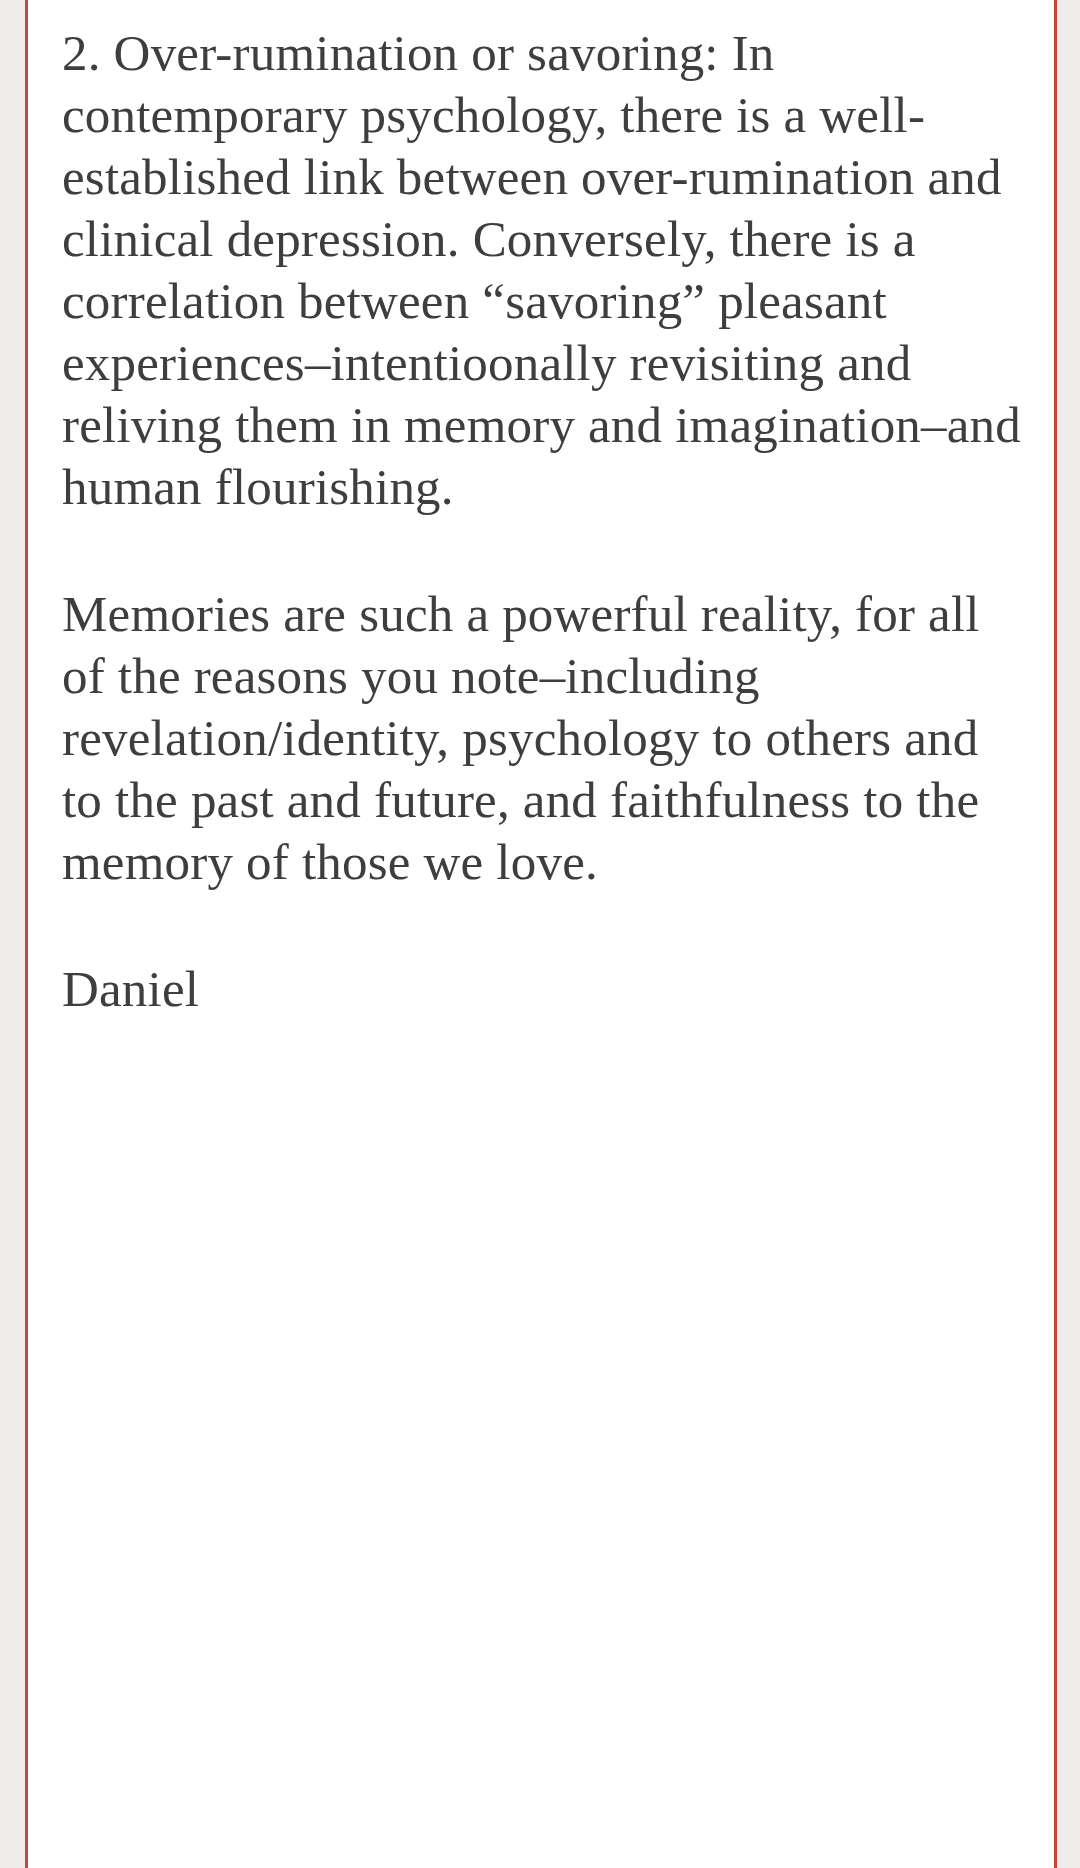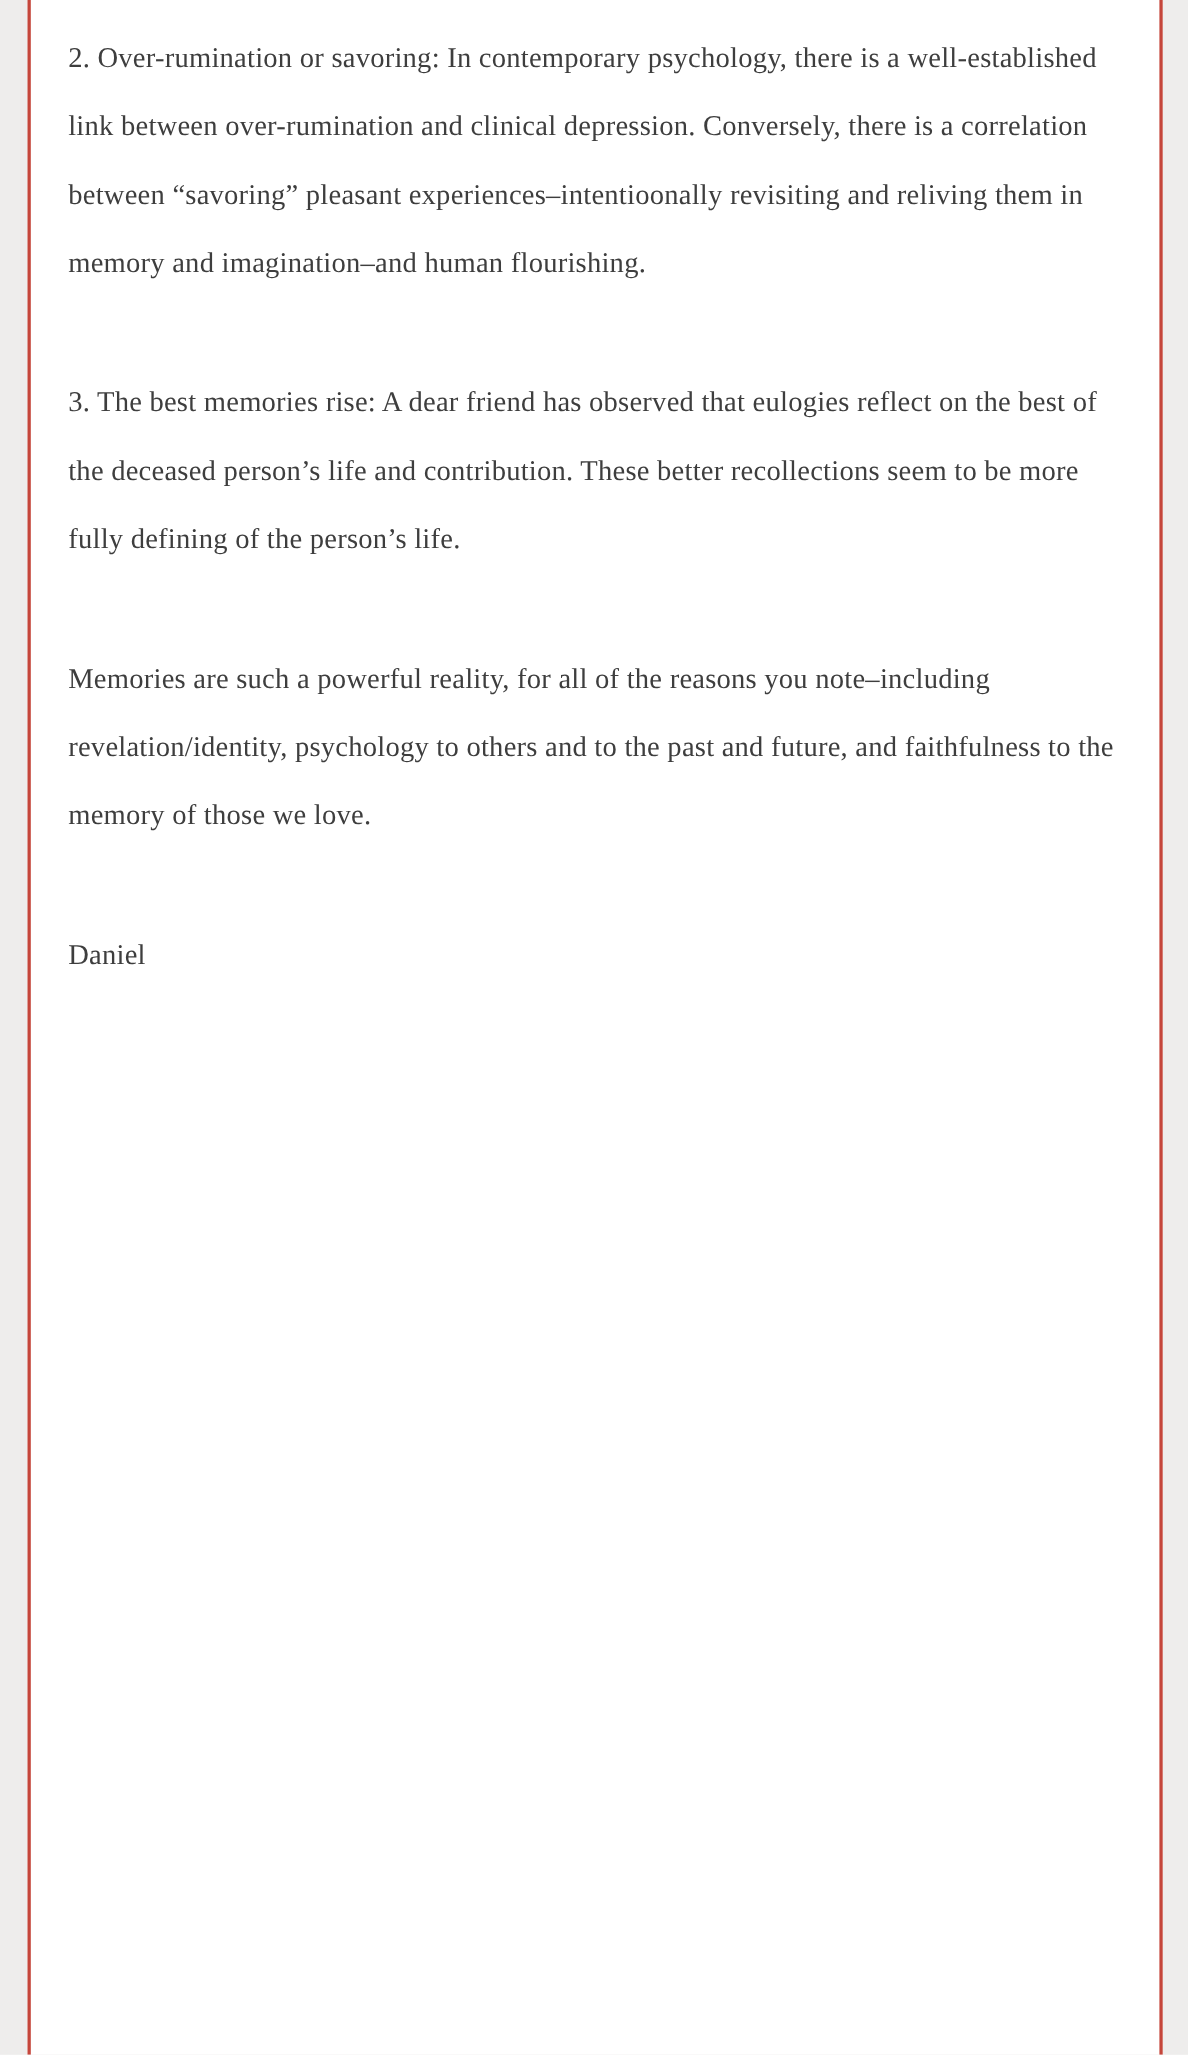--- a/index.html
+++ b/index.html
@@ -13,33 +13,32 @@
     box-sizing: border-box;
     margin: 0 23px 0 25px;          
     min-height: 1868px;
     background: var(--card-bg, #ffffff);
     border-left: 3px solid var(--accent, #c5463b);
     border-right: 3px solid var(--accent, #c5463b);
     padding: 22px 26px 30px 34px;
   }
   .para {
     font-family: "Liberation Serif", "DejaVu Serif", serif;
-    font-size: 26px;
+    font-size: 51px;
     line-height: 62px;
     letter-spacing: 0.2px;
     color: var(--text, #3e3e3e);
     margin: 0 0 65px 0;
     text-align: left;
     overflow-wrap: break-word;
   }
   .para.signature { margin-bottom: 0; }
 </style>
 </head>
 <body>
 
 <div class="page">
   <article class="comment-card">
     <p class="para">2. Over-rumination or savoring: In contemporary psychology, there is a well-established link between over-rumination and clinical depression. Conversely, there is a correlation between “savoring” pleasant experiences–intentioonally revisiting and reliving them in memory and imagination–and human flourishing.</p>
-    <p class="para">3. The best memories rise: A dear friend has observed that eulogies reflect on the best of the deceased person’s life and contribution. These better recollections seem to be more fully defining of the person’s life.</p>
     <p class="para">Memories are such a powerful reality, for all of the reasons you note–including revelation/identity, psychology to others and to the past and future, and faithfulness to the memory of those we love.</p>
     <p class="para signature">Daniel</p>
   </article>
 </div>
 
 </body></html>

